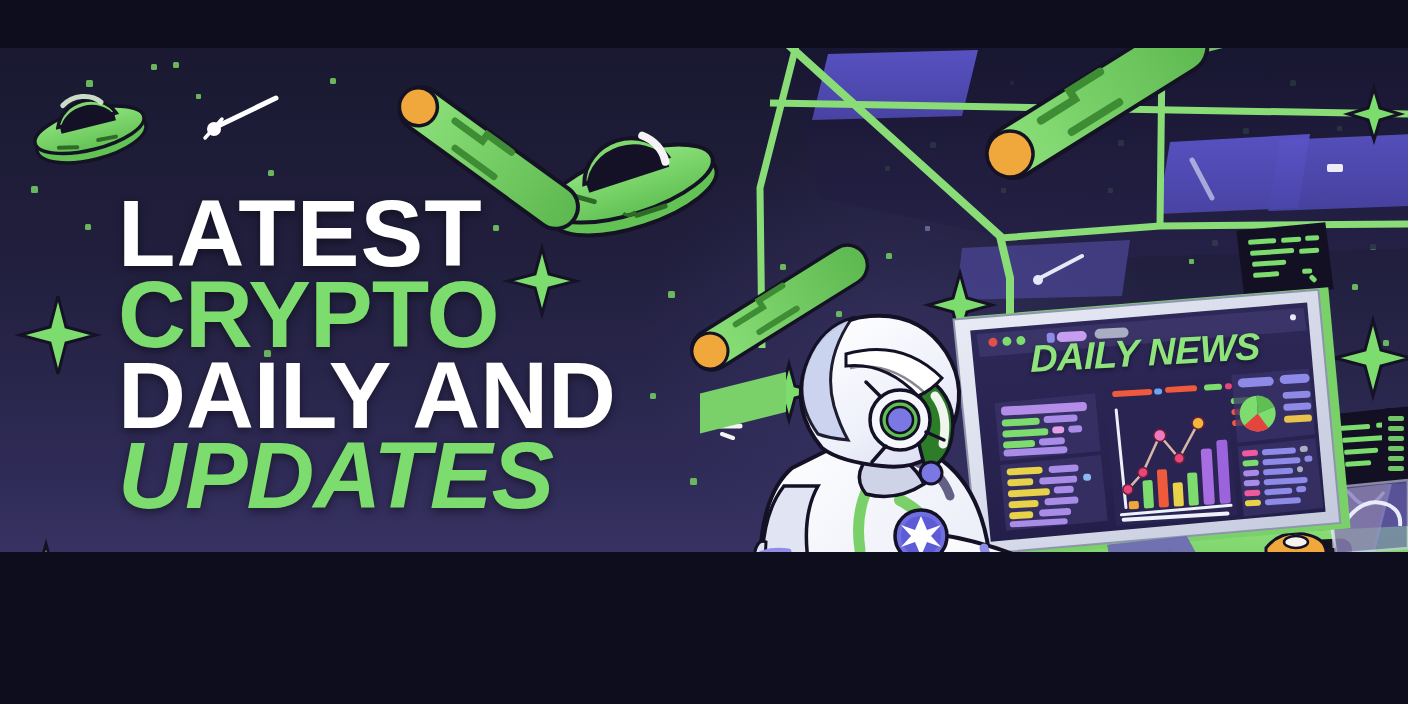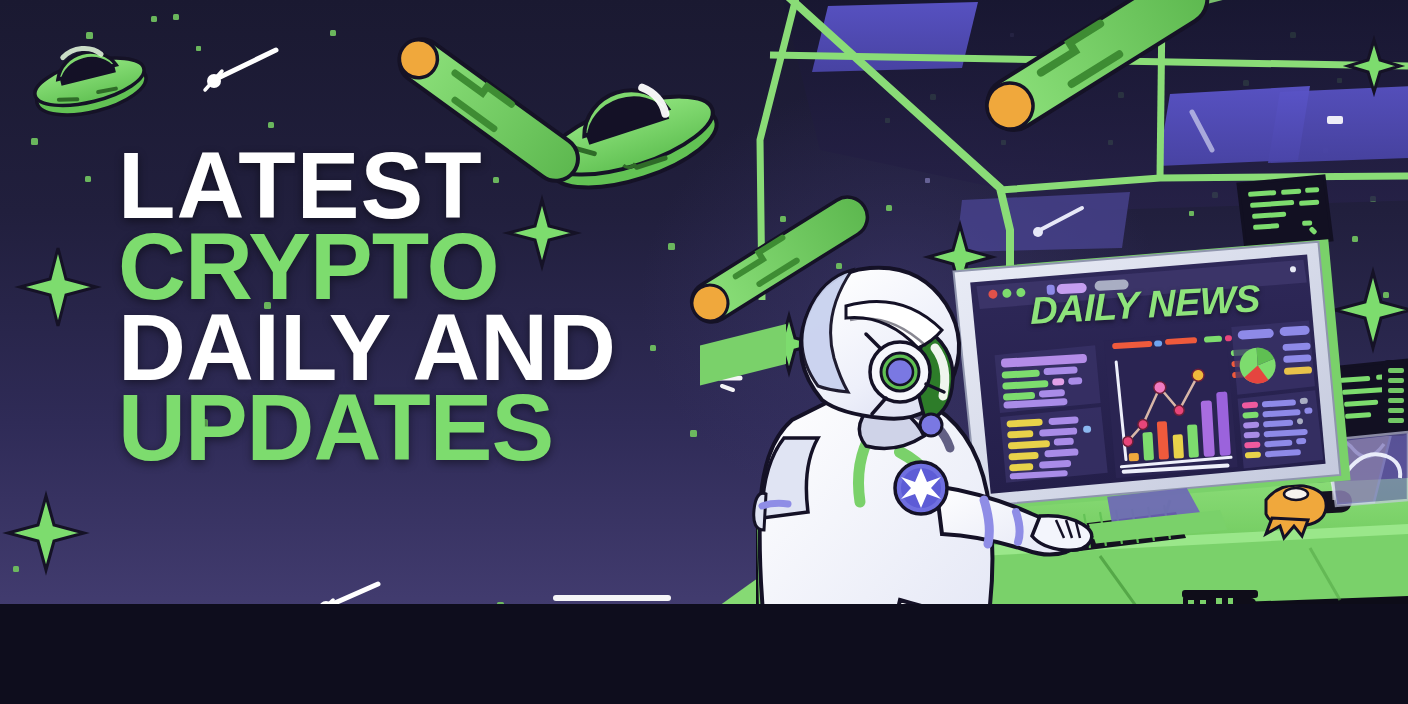--- a/index.html
+++ b/index.html
@@ -1,41 +1,42 @@
 <!DOCTYPE html>
 <html><head>
 <meta charset="utf-8">
 <style>
   html,body{margin:0;padding:0;background:#0e0d1d;}
   *{box-sizing:border-box;}
   .stage{
-    position:relative;width:1408px;height:604px;overflow:hidden;
+    position:relative;width:1408px;height:504px;overflow:hidden;
     font-family:"Liberation Sans", sans-serif;
     background:linear-gradient(to bottom,#1b1a33 0%,#1f1d3a 28%,#2b2850 55%,#3b3668 78%,#4a4478 100%);
+    margin-top:48px;
   }
   .layer{position:absolute;inset:0;}
   svg.layer{width:1408px;height:704px;display:block;}
 
   
   .headline{
     position:absolute;left:118px;top:146px;z-index:40;
     line-height:0.86;letter-spacing:-1px;
     text-shadow:0 3px 10px rgba(0,0,0,.45);
   }
   .headline div{
     font-weight:800;font-size:94px;
     font-family:"Liberation Sans", sans-serif;
     margin:0;padding:0;white-space:nowrap;
   }
   .hl-white{color:#ffffff;}
   .hl-green{color:#7ddc6e;}
   .hl-1{font-size:88px;letter-spacing:1px;}
   .hl-2{font-size:104px;letter-spacing:-1px;margin-top:-6px;}
   .hl-3{font-size:94px;letter-spacing:0px;margin-top:-4px;}
-  .hl-4{font-size:102px;letter-spacing:-1px;margin-top:-6px;}
+  .hl-4{font-size:102px;letter-spacing:-1px;margin-top:-6px;font-style:italic;}
 
   
   .daily-news{
     position:absolute;z-index:60;
     left:1030px;top:283px;width:250px;
     color:#8ee37b;font-weight:800;font-style:italic;
     font-size:38px;letter-spacing:-0.5px;
     transform:rotate(-3.2deg) skewX(-2deg);
     text-shadow:0 2px 5px rgba(0,0,0,.5);
     pointer-events:none;

